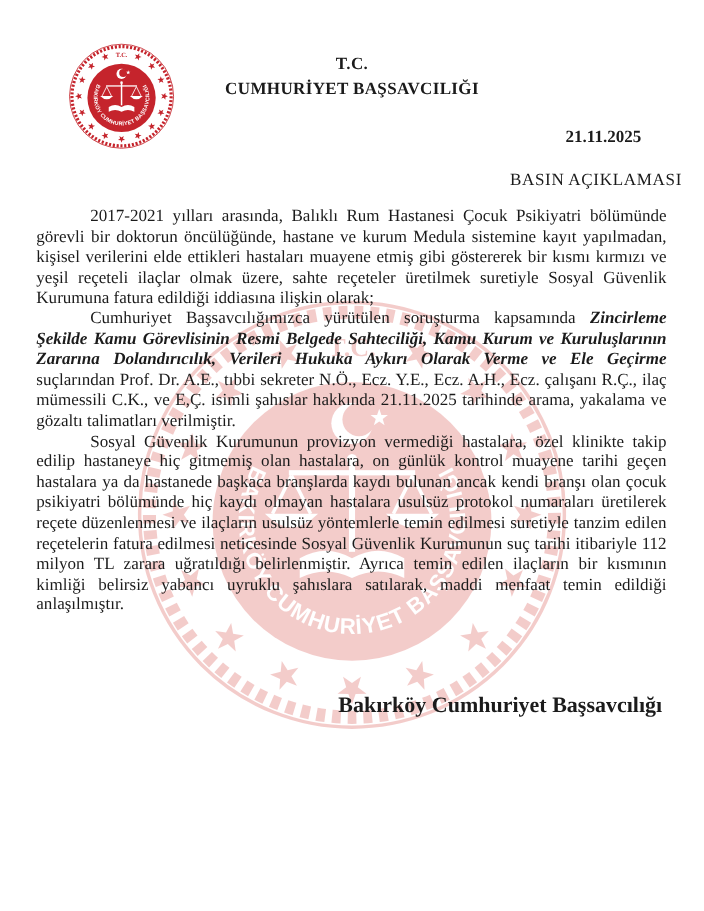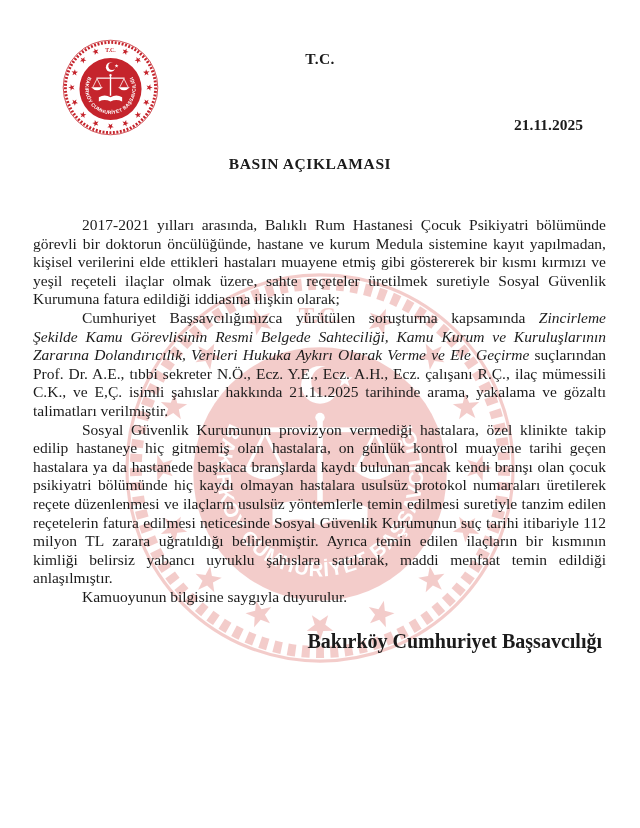--- a/index.html
+++ b/index.html
@@ -10,27 +10,27 @@
   
   .emblem-logo{position:absolute;left:62px;top:39px;width:97px;height:97px;color:#c5242c;z-index:2;}
   .emblem-watermark{position:absolute;left:122px;top:270px;width:396px;height:396px;
                     color:#d64540;opacity:0.27;z-index:0;}
 
   .content{position:relative;z-index:1;}
 
   .header-block{position:absolute;top:48px;left:0;width:640px;text-align:center;
                 font-weight:bold;font-size:15.5px;line-height:22px;letter-spacing:0.3px;}
   .date-line{position:absolute;top:116px;right:57px;font-weight:bold;font-size:15.5px;margin-left:22px;}
-  .doc-title{position:absolute;top:155px;left:0;width:620px;text-align:center;
-             font-weight:bold;font-size:15.5px;letter-spacing:0.6px;}
+  .doc-title{position:absolute;top:155px;left:0;width:620px;text-align:right;
+             font-weight:normal;font-size:15.5px;letter-spacing:0.6px;}
 
-  .body-text{position:absolute;top:216px;left:33px;width:573px;
+  .body-text{position:absolute;top:188px;left:33px;width:573px;
              font-size:15.5px;line-height:18.6px;text-align:justify;}
   .body-text p{margin:0;text-indent:49px;}
-  .bold-italic{font-weight:normal;font-style:italic;}
+  .bold-italic{font-weight:bold;font-style:italic;}
   .closing-line{margin-top:19px;}
 
   .signature{position:absolute;top:630px;right:38px;font-weight:bold;font-size:20px;}
 </style>
 </head>
 <body>
 
 <svg width="0" height="0" style="position:absolute" aria-hidden="true">
   <defs>
     <path id="st" d="M0,-7 L1.65,-2.27 L6.66,-2.16 L2.66,0.87 L4.11,5.66 L0,2.8 L-4.11,5.66 L-2.66,0.87 L-6.66,-2.16 L-1.65,-2.27 Z"></path>
@@ -86,29 +86,29 @@
   </svg>
 
   <div class="content">
 
     <svg class="emblem-logo" viewBox="0 0 200 200">
       <use href="#emblem"></use>
     </svg>
 
     <div class="header-block">
       <div>T.C.</div>
+      <div>CUMHURİYET BAŞSAVCILIĞI</div>
     </div>
 
     <div class="date-line">21.11.2025</div>
 
     <div class="doc-title">BASIN AÇIKLAMASI</div>
 
     <div class="body-text">
       <p>2017-2021 yılları arasında, Balıklı Rum Hastanesi Çocuk Psikiyatri bölümünde görevli bir doktorun öncülüğünde, hastane ve kurum Medula sistemine kayıt yapılmadan, kişisel verilerini elde ettikleri hastaları muayene etmiş gibi göstererek bir kısmı kırmızı ve yeşil reçeteli ilaçlar olmak üzere, sahte reçeteler üretilmek suretiyle Sosyal Güvenlik Kurumuna fatura edildiği iddiasına ilişkin olarak;</p>
       <p><span>Cumhuriyet Başsavcılığımızca yürütülen soruşturma kapsamında </span><span class="bold-italic">Zincirleme Şekilde Kamu Görevlisinin Resmi Belgede Sahteciliği, Kamu Kurum ve Kuruluşlarının Zararına Dolandırıcılık, Verileri Hukuka Aykırı Olarak Verme ve Ele Geçirme</span><span> suçlarından Prof. Dr. A.E., tıbbi sekreter N.Ö., Ecz. Y.E., Ecz. A.H., Ecz. çalışanı R.Ç., ilaç mümessili C.K., ve E,Ç. isimli şahıslar hakkında 21.11.2025 tarihinde arama, yakalama ve gözaltı talimatları verilmiştir.</span></p>
       <p>Sosyal Güvenlik Kurumunun provizyon vermediği hastalara, özel klinikte takip edilip hastaneye hiç gitmemiş olan hastalara, on günlük kontrol muayene tarihi geçen hastalara ya da hastanede başkaca branşlarda kaydı bulunan ancak kendi branşı olan çocuk psikiyatri bölümünde hiç kaydı olmayan hastalara usulsüz protokol numaraları üretilerek reçete düzenlenmesi ve ilaçların usulsüz yöntemlerle temin edilmesi suretiyle tanzim edilen reçetelerin fatura edilmesi neticesinde Sosyal Güvenlik Kurumunun suç tarihi itibariyle 112 milyon TL zarara uğratıldığı belirlenmiştir. Ayrıca temin edilen ilaçların bir kısmının kimliği belirsiz yabancı uyruklu şahıslara satılarak, maddi menfaat temin edildiği anlaşılmıştır.</p>
-      <p class="closing-line">Kamuoyunun bilgisine saygıyla duyurulur.</p>
     </div>
 
     <div class="signature">Bakırköy Cumhuriyet Başsavcılığı</div>
 
   </div>
 </div>
 
 </body></html>

